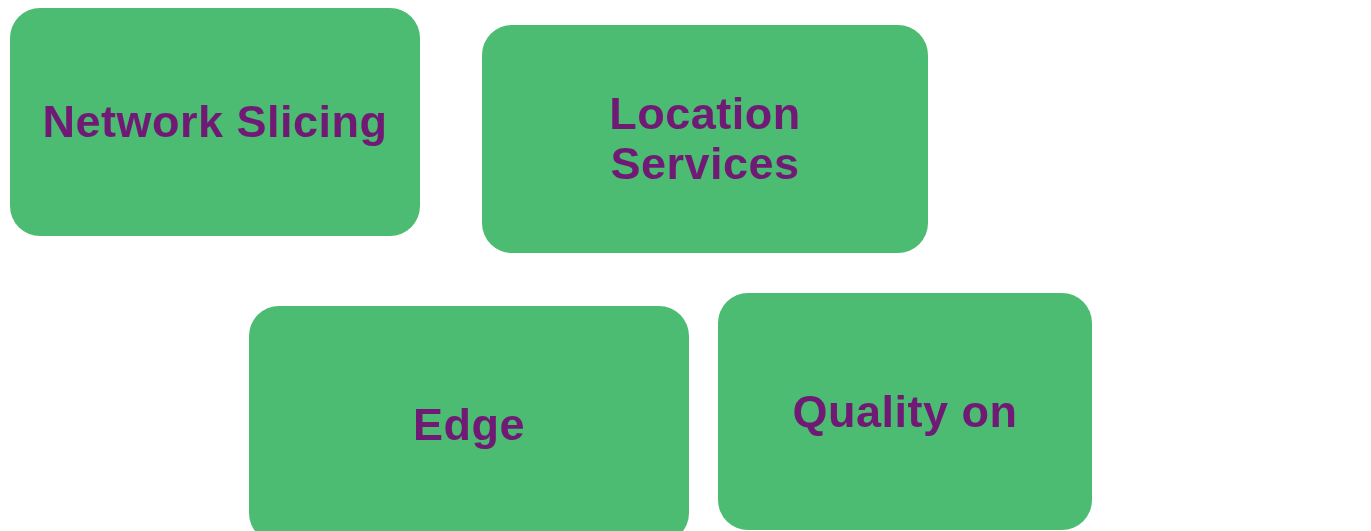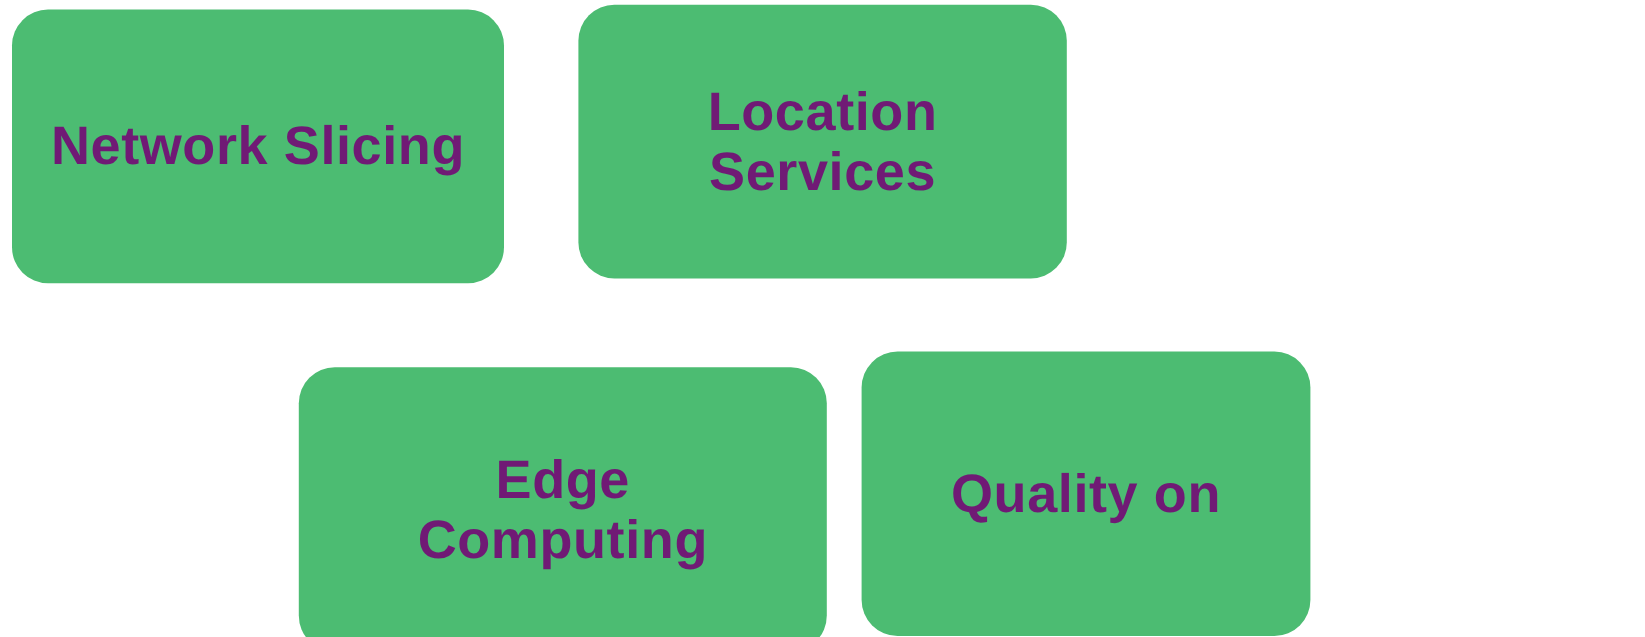--- a/index.html
+++ b/index.html
@@ -29,21 +29,21 @@
     font-size: 45px;
     line-height: 50px;
     letter-spacing: 0.5px;
     cursor: default;
   }
   .card .line {
     display: block;
     white-space: nowrap;
   }
   #card-1 { left: 10px;  top: 8px;   width: 410px; height: 228px; }
-  #card-2 { left: 482px; top: 4px;   width: 407px; height: 228px; }
+  #card-2 { left: 482px; top: 25px;   width: 446px; height: 228px; }
   #card-3 { left: 952px; top: 8px;   width: 400px; height: 228px; }
   #card-4 { left: 249px; top: 293px; width: 440px; height: 237px; margin-top: 13px; }
   #card-5 { left: 718px; top: 293px; width: 374px; height: 237px; }
 </style>
 </head>
 <body>
 
 <div id="canvas">
 
   <div id="card-1" class="card">
@@ -51,20 +51,19 @@
   </div>
 
   <div id="card-2" class="card">
     <span class="line">Location</span>
     <span class="line">Services</span>
   </div>
 
 
   <div id="card-4" class="card">
     <span class="line">Edge</span>
-    <span class="line">Computing</span>
   </div>
 
   <div id="card-5" class="card">
     <span class="line">Quality on</span>
   </div>
 
 </div>
 
 </body></html>

